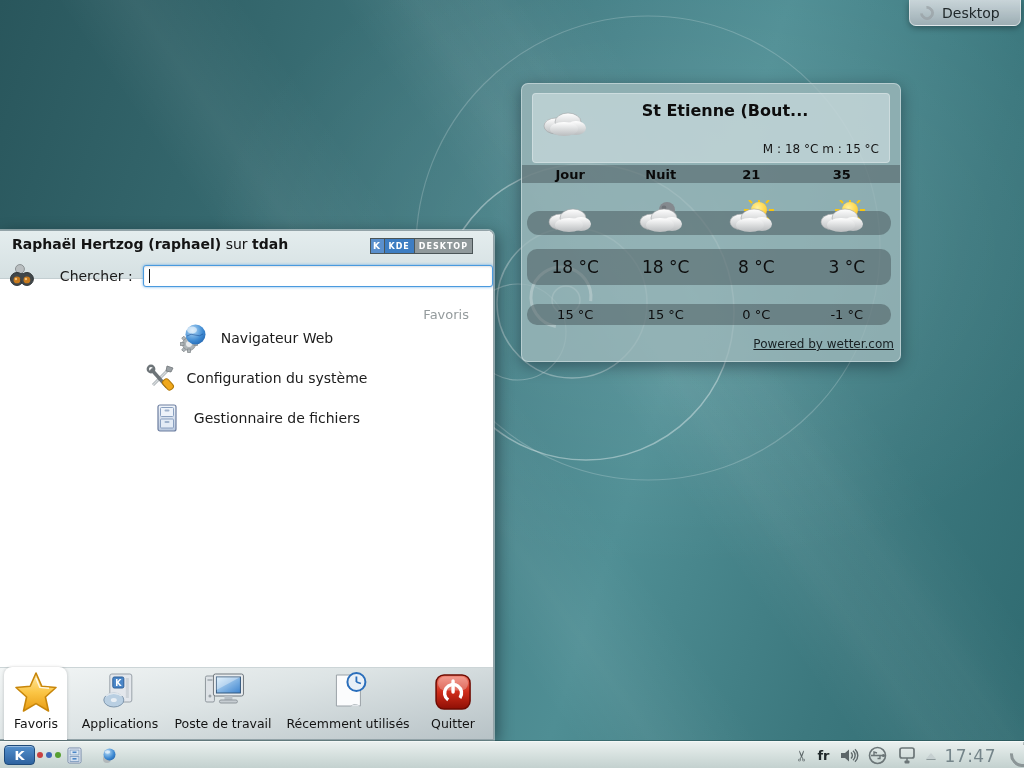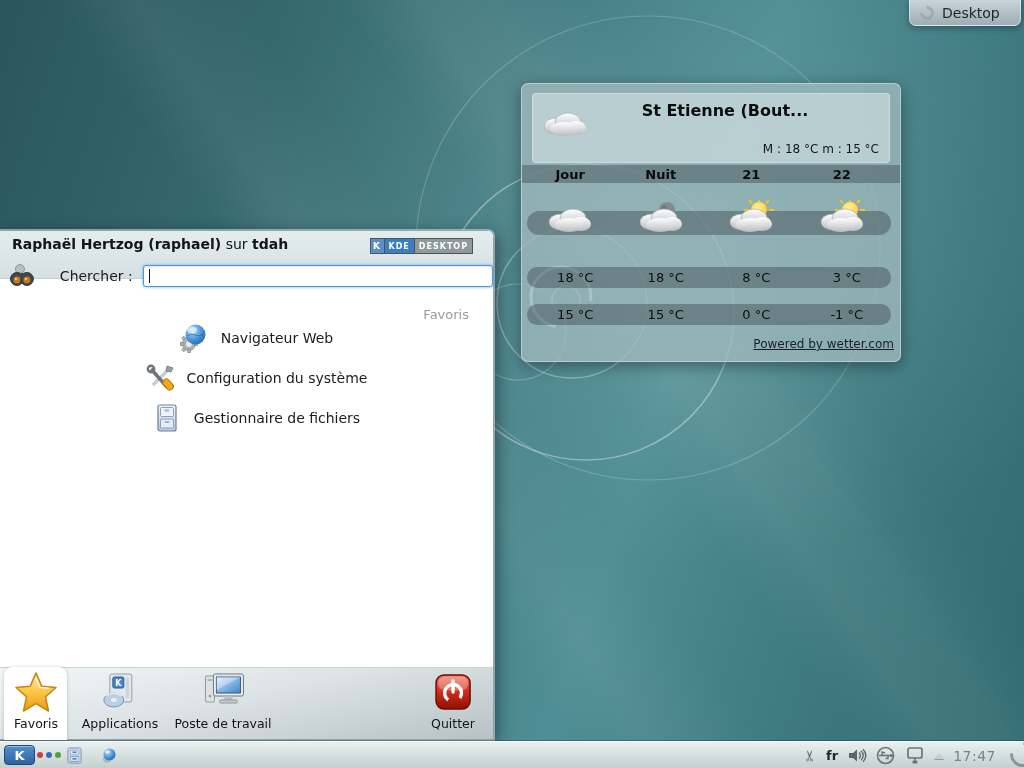--- a/index.html
+++ b/index.html
@@ -35,21 +35,21 @@
     background:rgba(218,232,234,0.55); border:1px solid rgba(255,255,255,0.3); border-radius:4px; }
   .w-header-icon { position:absolute; left:8px; top:10px; }
   .w-title { position:absolute; left:54px; right:26px; top:7px; text-align:center;
     font-size:16px; font-weight:bold; color:#0d0d0d; white-space:nowrap; }
   .w-summary { position:absolute; right:10px; bottom:6px; font-size:12px; color:#161616; }
   .w-band { position:absolute; background:rgba(62,76,80,0.45); }
   .w-grid { display:grid; grid-template-columns:repeat(4, 90.5px); padding-left:3px; align-items:center; justify-items:center; }
   .w-cols { top:81px; left:0; right:0; height:18px; font-size:13px; font-weight:bold; color:#0a0a0a; }
   .w-iconband { top:127px; left:5px; right:9px; height:24px; border-radius:12px; }
   .w-icons { position:absolute; top:116px; left:0; right:0; z-index:2; }
-  .w-temps1 { top:183px; left:5px; right:9px; height:21px; border-radius:10px; font-size:13px; color:#0d0d0d; }
+  .w-temps1 { top:165px; left:5px; right:9px; height:36px; border-radius:10px; font-size:17px; color:#0d0d0d; }
   .w-temps2 { top:220px; left:5px; right:9px; height:21px; border-radius:10px; font-size:13px; color:#0d0d0d; }
   .w-link { position:absolute; right:6px; top:253px; font-size:12px; color:#182023;
     text-decoration:underline; cursor:pointer; }
 
   
   .kickoff { position:absolute; left:0; top:230px; width:494px; height:510px;
     background:#ffffff; border:1px solid #93a3a8; border-left:none; border-radius:0 6px 0 0;
     box-shadow:0 0 0 1px rgba(255,255,255,0.45), 3px 4px 16px rgba(0,0,10,0.45); }
   .ko-top { position:absolute; top:0; left:0; right:0; height:48px;
     background:linear-gradient(#e4edee, #d5e0e2); border-radius:0 6px 0 0;
@@ -95,21 +95,21 @@
     box-shadow:inset 0 1px 0 rgba(255,255,255,0.4); }
   .kmenu-btn .kglyph { color:#fff; font-weight:bold; font-size:13px; line-height:1; }
   .pager-dots { position:absolute; left:37px; top:10px; display:flex; gap:3px; }
   .pager-dots i { width:6px; height:6px; border-radius:50%; display:block; }
   .p-ico { position:absolute; top:5px; width:17px; height:17px; cursor:pointer; }
   .tray { position:absolute; right:28px; top:0; height:27px; display:flex; align-items:center; gap:9px; }
   .kbd-layout { font-size:13px; font-weight:bold; color:#20282a; }
   .scissors { font-size:15px; color:#5a6466; transform:rotate(-90deg); display:inline-block; line-height:1; }
   .tray-arrow { width:0; height:0; border-left:5px solid transparent; border-right:5px solid transparent;
     border-bottom:6px solid #c6d0d1; filter:drop-shadow(0 1px 0 #8d9a9b); }
-  .clock { font-size:14px; color:#75858a; letter-spacing:0.5px; }
+  .clock { font-size:17px; color:#75858a; letter-spacing:0.5px; }
   .cashew { position:absolute; right:-11px; bottom:1px; width:25px; height:25px; border-radius:50%;
     border:3px solid rgba(128,138,140,0.85); border-top-color:transparent; transform:rotate(-40deg); cursor:pointer; }
 </style>
 </head>
 <body>
 
 <div class="screen">
   <div class="streaks"></div>
 
   <svg class="swirl-svg" width="1024" height="768">
@@ -177,21 +177,21 @@
         <use href="#cloud-shape"></use>
       </svg>
       <div class="w-title">St Etienne (Bout...</div>
       <div class="w-summary">M : 18 °C m : 15 °C</div>
     </div>
 
     <div class="w-band w-grid w-cols">
       <span>Jour</span>
       <span>Nuit</span>
       <span>21</span>
-      <span>22</span>
+      <span>35</span>
     </div>
 
     <div class="w-band w-iconband"></div>
     <div class="w-grid w-icons">
       <svg width="46" height="34" viewBox="0 0 46 34">
         <use href="#cloud-shape"></use>
       </svg>
       <svg width="46" height="34" viewBox="0 0 46 34">
         <circle cx="29" cy="10" r="8" fill="#84898e"></circle>
           <circle cx="26" cy="8" r="2.4" fill="#6e7378"></circle>
@@ -354,20 +354,32 @@
           <rect x="14" y="4" width="30" height="22" rx="2" fill="#e8ecef" stroke="#70787e"></rect>
           <rect x="17" y="7" width="24" height="16" fill="url(#screenGrad)" stroke="#35587c"></rect>
           <path d="M17 7 L41 7 L17 20 Z" fill="rgba(255,255,255,0.35)"></path>
           <rect x="25" y="26" width="8" height="4" fill="#b8c0c6"></rect>
           <rect x="20" y="30" width="18" height="3" rx="1.5" fill="#c6cdd2" stroke="#8f979d"></rect>
         </svg>
           </div>
         <div class="tlbl">Poste de travail</div>
       </div>
 
+      <div class="ko-tab" style="left:348px">
+        <div class="tico">
+            <svg width="44" height="44" viewBox="0 0 44 44">
+          <path d="M10 5 L30 5 L34 9 L34 36 q-6 -3 -10 0 L10 36 Z" fill="#fbfcfd" stroke="#9aa2a8"></path>
+          <path d="M24 36 q5 -3 10 0 L24 36 Z" fill="#e2e7eb"></path>
+          <circle cx="30" cy="12" r="9" fill="#e9f0f7" stroke="#2a6ebb" stroke-width="2"></circle>
+          <line x1="30" y1="12" x2="30" y2="6.5" stroke="#2a6ebb" stroke-width="1.8"></line>
+          <line x1="30" y1="12" x2="34.5" y2="13.5" stroke="#2a6ebb" stroke-width="1.8"></line>
+        </svg>
+          </div>
+        <div class="tlbl">Récemment utilisés</div>
+      </div>
 
       <div class="ko-tab" style="left:453px">
         <div class="tico">
             <svg width="40" height="42" viewBox="0 0 40 42">
           <rect x="3" y="3" width="34" height="34" rx="8" fill="url(#redBtn)" stroke="#6e0b02" stroke-width="1.5"></rect>
           <rect x="5" y="4.5" width="30" height="14" rx="7" fill="rgba(255,255,255,0.28)"></rect>
           <circle cx="20" cy="21" r="8.5" fill="none" stroke="#ffffff" stroke-width="3.4" stroke-dasharray="40 14" transform="rotate(125 20 21)"></circle>
           <line x1="20" y1="9" x2="20" y2="20" stroke="#ffffff" stroke-width="3.4" stroke-linecap="round"></line>
         </svg>
           </div>

